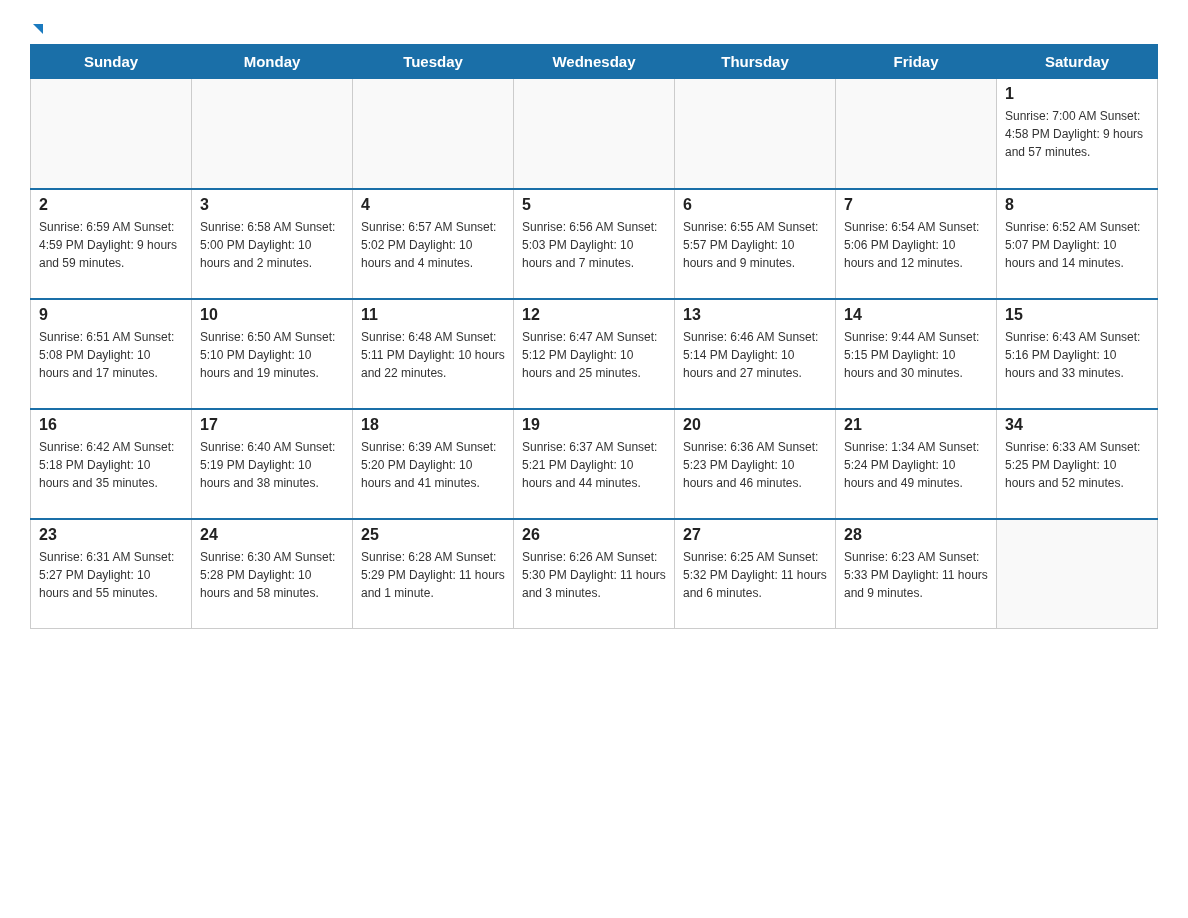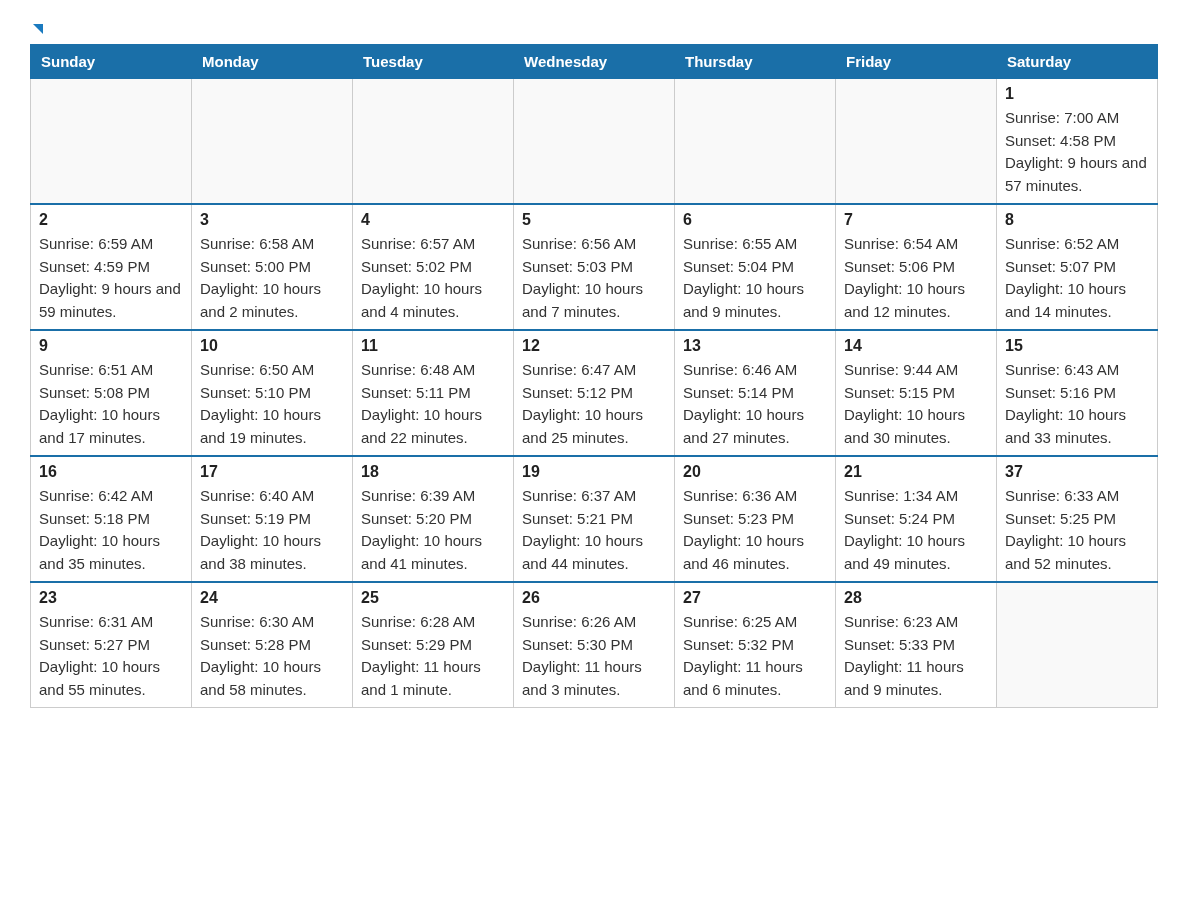--- a/index.html
+++ b/index.html
@@ -49,40 +49,40 @@
     }
     .calendar {
       width: 100%;
       border-collapse: collapse;
       margin-top: 10px;
     }
     .calendar th {
       background-color: #1a6fa8;
       color: #fff;
       padding: 8px 10px;
-      text-align: left;
+      text-align: center;
       font-size: 15px;
       border: 1px solid #1a6fa8;
     }
     .calendar td {
       border: 1px solid #ccc;
       vertical-align: top;
       padding: 6px 8px;
       width: 14.28%;
       height: 110px;
     }
     .day-number {
       font-size: 16px;
       font-weight: bold;
       color: #222;
       display: block;
       margin-bottom: 4px;
     }
     .day-info {
-      font-size: 15px;
+      font-size: 12px;
       color: #333;
       line-height: 1.5;
     }
     .empty-cell {
       background: #f9f9f9;
     }
     tr:not(:first-child) td {
       border-top: 2px solid #1a6fa8;
     }
   </style>
@@ -151,21 +151,21 @@
         </td>
         <td>
           <span class="day-number">5</span>
           <div class="day-info">Sunrise: 6:56 AM
 Sunset: 5:03 PM
 Daylight: 10 hours and 7 minutes.</div>
         </td>
         <td>
           <span class="day-number">6</span>
           <div class="day-info">Sunrise: 6:55 AM
-Sunset: 5:04 PM
+Sunset: 5:57 PM
 Daylight: 10 hours and 9 minutes.</div>
         </td>
         <td>
           <span class="day-number">7</span>
           <div class="day-info">Sunrise: 6:54 AM
 Sunset: 5:06 PM
 Daylight: 10 hours and 12 minutes.</div>
         </td>
         <td>
           <span class="day-number">8</span>
@@ -249,21 +249,21 @@
 Sunset: 5:23 PM
 Daylight: 10 hours and 46 minutes.</div>
         </td>
         <td>
           <span class="day-number">21</span>
           <div class="day-info">Sunrise: 1:34 AM
 Sunset: 5:24 PM
 Daylight: 10 hours and 49 minutes.</div>
         </td>
         <td>
-          <span class="day-number">37</span>
+          <span class="day-number">34</span>
           <div class="day-info">Sunrise: 6:33 AM
 Sunset: 5:25 PM
 Daylight: 10 hours and 52 minutes.</div>
         </td>
       </tr>
       <tr>
         <td>
           <span class="day-number">23</span>
           <div class="day-info">Sunrise: 6:31 AM
 Sunset: 5:27 PM

